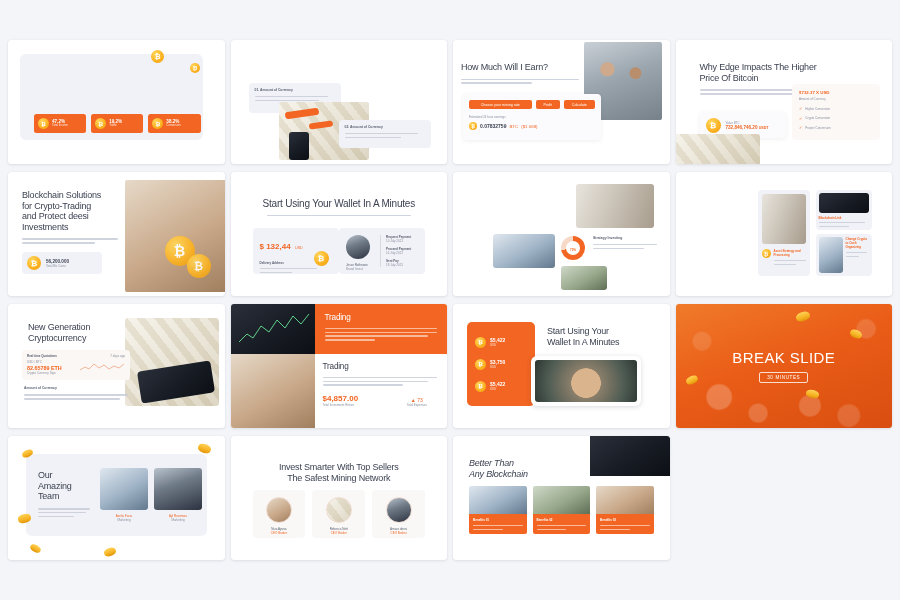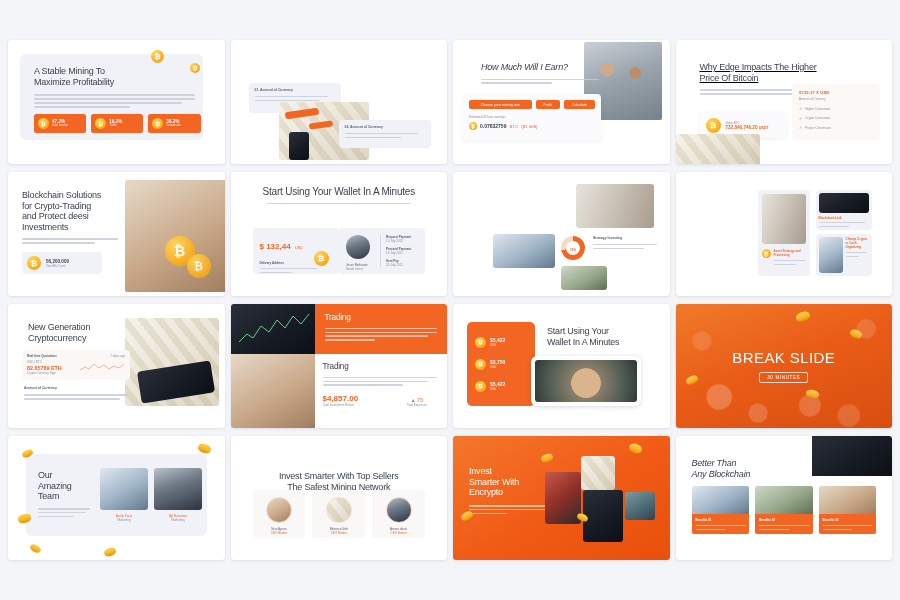--- a/index.html
+++ b/index.html
@@ -152,30 +152,20 @@
 </head>
 <body>
 
 <div id="grid">
 
   <div class="slide">
     <div class="inner" style="padding:8px;">
       <div class="card" style="position:absolute;left:12px;top:14px;right:22px;bottom:24px;border-radius:6px;"></div>
       <div class="coin" style="position:absolute;left:143px;top:10px;width:13px;height:13px;font-size:7px;">₿</div>
       <div class="coin" style="position:absolute;left:182px;top:23px;width:10px;height:10px;font-size:5.5px;">₿</div>
-      <div style="position:absolute;left:26px;top:26px;right:30px;">
-        <div class="h h-s">A Stable Mining To</div>
-        <div class="h h-s">Maximize Profitability</div>
-        <div class="lines" style="margin-top:7px;">
-          <div class="ln w100"></div>
-            <div class="ln w100"></div>
-            <div class="ln w92"></div>
-            <div class="ln w60"></div>
-        </div>
-      </div>
       <div style="position:absolute;left:26px;top:74px;right:24px;display:flex;gap:5px;">
         <div class="chip" style="flex:1;">
           <div class="coin" style="width:11px;height:11px;font-size:6px;">₿</div>
           <div>
               <div class="val">47.2%</div>
           <div class="sub">Total Income</div>
             </div>
         </div>
         <div class="chip" style="flex:1;">
           <div class="coin" style="width:11px;height:11px;font-size:6px;">₿</div>
@@ -214,21 +204,21 @@
             <div class="ln tiny w92"></div>
             <div class="ln tiny w70"></div>
           </div>
       </div>
     </div>
   </div>
 
   <div class="slide">
     <div class="inner">
       <div class="img photo-people" style="position:absolute;right:8px;top:2px;width:78px;height:78px;border-radius:2px;"></div>
-      <div style="position:absolute;left:28px;top:22px;width:118px;font-style:italic;">
+      <div style="position:absolute;left:8px;top:22px;width:118px;">
         <div class="h h-s">How Much Will I Earn?</div>
         <div class="lines" style="margin-top:6px;">
             <div class="ln w100"></div>
             <div class="ln w60"></div>
           </div>
       </div>
       <div class="card-soft" style="position:absolute;left:10px;top:54px;width:138px;height:46px;padding:6px;">
         <div style="display:flex;gap:4px;">
           <div class="btn-o" style="flex:2.6;">Choose your mining rate</div>
           <div class="btn-o" style="flex:1;">Profit</div>
@@ -239,21 +229,21 @@
           <div class="coin" style="width:8px;height:8px;font-size:4.5px;">₿</div>
           <span style="font-size:5px;color:#3c4252;font-weight:bold;">0.07832759</span>
           <span class="orange" style="font-size:4.4px;">BTC</span>
           <span class="orange" style="font-size:4.4px;">($1 068)</span>
         </div>
       </div>
     </div>
   </div>
 
   <div class="slide">
-    <div class="inner" style="padding:10px;text-decoration:underline;">
+    <div class="inner" style="padding:10px;">
       <div style="margin:12px 0 0 14px;width:140px;">
         <div class="h h-s">Why Edge Impacts The Higher</div>
         <div class="h h-s">Price Of Bitcoin</div>
         <div class="lines" style="margin-top:6px;">
             <div class="ln w92"></div>
             <div class="ln w70"></div>
           </div>
       </div>
       <div class="card-soft" style="position:absolute;left:24px;top:72px;width:86px;height:26px;display:flex;align-items:center;gap:5px;padding:0 6px;">
         <div class="coin" style="width:15px;height:15px;font-size:8px;">₿</div>
@@ -308,21 +298,21 @@
         <div>
           <div style="font-size:4.6px;color:#3c4252;font-weight:bold;">56,200.000</div>
           <div class="tiny2 muted">Total Btc Coins</div>
         </div>
       </div>
     </div>
   </div>
 
   <div class="slide">
     <div class="inner" style="padding:10px;">
-      <div class="h h-m center" style="margin-top:4px;">Start Using Your Wallet In A Minutes</div>
+      <div class="h h-m center" style="margin-top:16px;">Start Using Your Wallet In A Minutes</div>
       <div class="lines center" style="margin:5px 26px 0 26px;align-items:center;">
           <div class="ln w100"></div>
         </div>
       <div class="card" style="position:absolute;left:22px;top:56px;width:86px;height:46px;padding:7px;">
         <div>
           <span class="orange" style="font-size:8px;font-weight:bold;">$ 132,44</span>
           <span class="orange" style="font-size:3.6px;">USD</span>
         </div>
         <div class="tiny2" style="color:#5a6070;font-weight:bold;margin-top:8px;">Delivery Address</div>
         <div class="lines" style="margin-top:3px;">
@@ -554,21 +544,21 @@
       <div class="coin-el" style="position:absolute;left:14px;top:14px;width:11px;height:7px;transform:rotate(-24deg);"></div>
       <div class="coin-el" style="position:absolute;right:14px;top:8px;width:13px;height:9px;transform:rotate(18deg);"></div>
       <div class="coin-el" style="position:absolute;left:10px;top:78px;width:13px;height:9px;transform:rotate(-14deg);"></div>
       <div class="coin-el" style="position:absolute;left:22px;bottom:8px;width:11px;height:7px;transform:rotate(30deg);"></div>
       <div class="coin-el" style="position:absolute;left:96px;bottom:4px;width:12px;height:8px;transform:rotate(-20deg);"></div>
     </div>
   </div>
 
   <div class="slide">
     <div class="inner" style="padding:10px;">
-      <div class="h h-s center" style="margin-top:25px;">Invest Smarter With Top Sellers</div>
+      <div class="h h-s center" style="margin-top:16px;">Invest Smarter With Top Sellers</div>
       <div class="h h-s center">The Safest Mining Network</div>
       <div style="position:absolute;left:22px;right:22px;top:54px;display:flex;gap:7px;">
         <div class="card" style="flex:1;height:48px;background:#faf8f7;display:flex;flex-direction:column;align-items:center;padding-top:7px;">
           <div class="avatar-c photo-warm" style="width:26px;height:26px;border:1.5px solid #f0dcd2;"></div>
           <div class="tiny2" style="color:#5a6070;margin-top:4px;">Niza Ayuna</div>
           <div class="tiny2 orange">CEO Broker</div>
         </div>
         <div class="card" style="flex:1;height:48px;background:#faf8f7;display:flex;flex-direction:column;align-items:center;padding-top:7px;">
           <div class="avatar-c photo-money" style="width:26px;height:26px;border:1.5px solid #f0dcd2;"></div>
           <div class="tiny2" style="color:#5a6070;margin-top:4px;">Rebecca Nett</div>
@@ -576,42 +566,20 @@
         </div>
         <div class="card" style="flex:1;height:48px;background:#faf8f7;display:flex;flex-direction:column;align-items:center;padding-top:7px;">
           <div class="avatar-c photo-suit" style="width:26px;height:26px;border:1.5px solid #f0dcd2;"></div>
           <div class="tiny2" style="color:#5a6070;margin-top:4px;">Arnara deesi</div>
           <div class="tiny2 orange">CEO Broker</div>
         </div>
       </div>
     </div>
   </div>
 
-  <div class="slide">
-    <div class="inner" style="background:linear-gradient(150deg,#f4762c 0%, #f05a15 55%, #e8500c 100%);">
-      <div style="position:absolute;left:16px;top:30px;width:84px;">
-        <div class="h h-s white">Invest</div>
-        <div class="h h-s white">Smarter With</div>
-        <div class="h h-s white">Encrypto</div>
-        <div class="lines" style="margin-top:7px;">
-            <div class="ln o w100"></div>
-            <div class="ln o w92"></div>
-            <div class="ln o w45"></div>
-          </div>
-      </div>
-      <div class="img photo-red" style="position:absolute;left:92px;top:36px;width:36px;height:52px;"></div>
-      <div class="img photo-money" style="position:absolute;left:128px;top:20px;width:34px;height:34px;"></div>
-      <div class="img photo-dark" style="position:absolute;left:130px;top:54px;width:40px;height:52px;"></div>
-      <div class="img photo-teal" style="position:absolute;left:172px;top:56px;width:30px;height:28px;"></div>
-      <div class="coin-el" style="position:absolute;left:88px;top:18px;width:12px;height:8px;transform:rotate(-18deg);"></div>
-      <div class="coin-el" style="position:absolute;left:176px;top:8px;width:13px;height:9px;transform:rotate(20deg);"></div>
-      <div class="coin-el" style="position:absolute;left:8px;top:76px;width:12px;height:8px;transform:rotate(-28deg);"></div>
-      <div class="coin-el" style="position:absolute;left:124px;top:78px;width:11px;height:7px;transform:rotate(24deg);"></div>
-    </div>
-  </div>
 
   <div class="slide">
     <div class="inner">
       <div class="img photo-dark" style="position:absolute;right:0;top:0;width:80px;height:40px;border-radius:0 2px 0 0;"></div>
       <div style="position:absolute;left:16px;top:22px;width:96px;font-style:italic;">
         <div class="h h-s">Better Than</div>
         <div class="h h-s">Any Blockchain</div>
       </div>
       <div style="position:absolute;left:16px;right:16px;top:50px;display:flex;gap:6px;">
         <div style="flex:1;">

